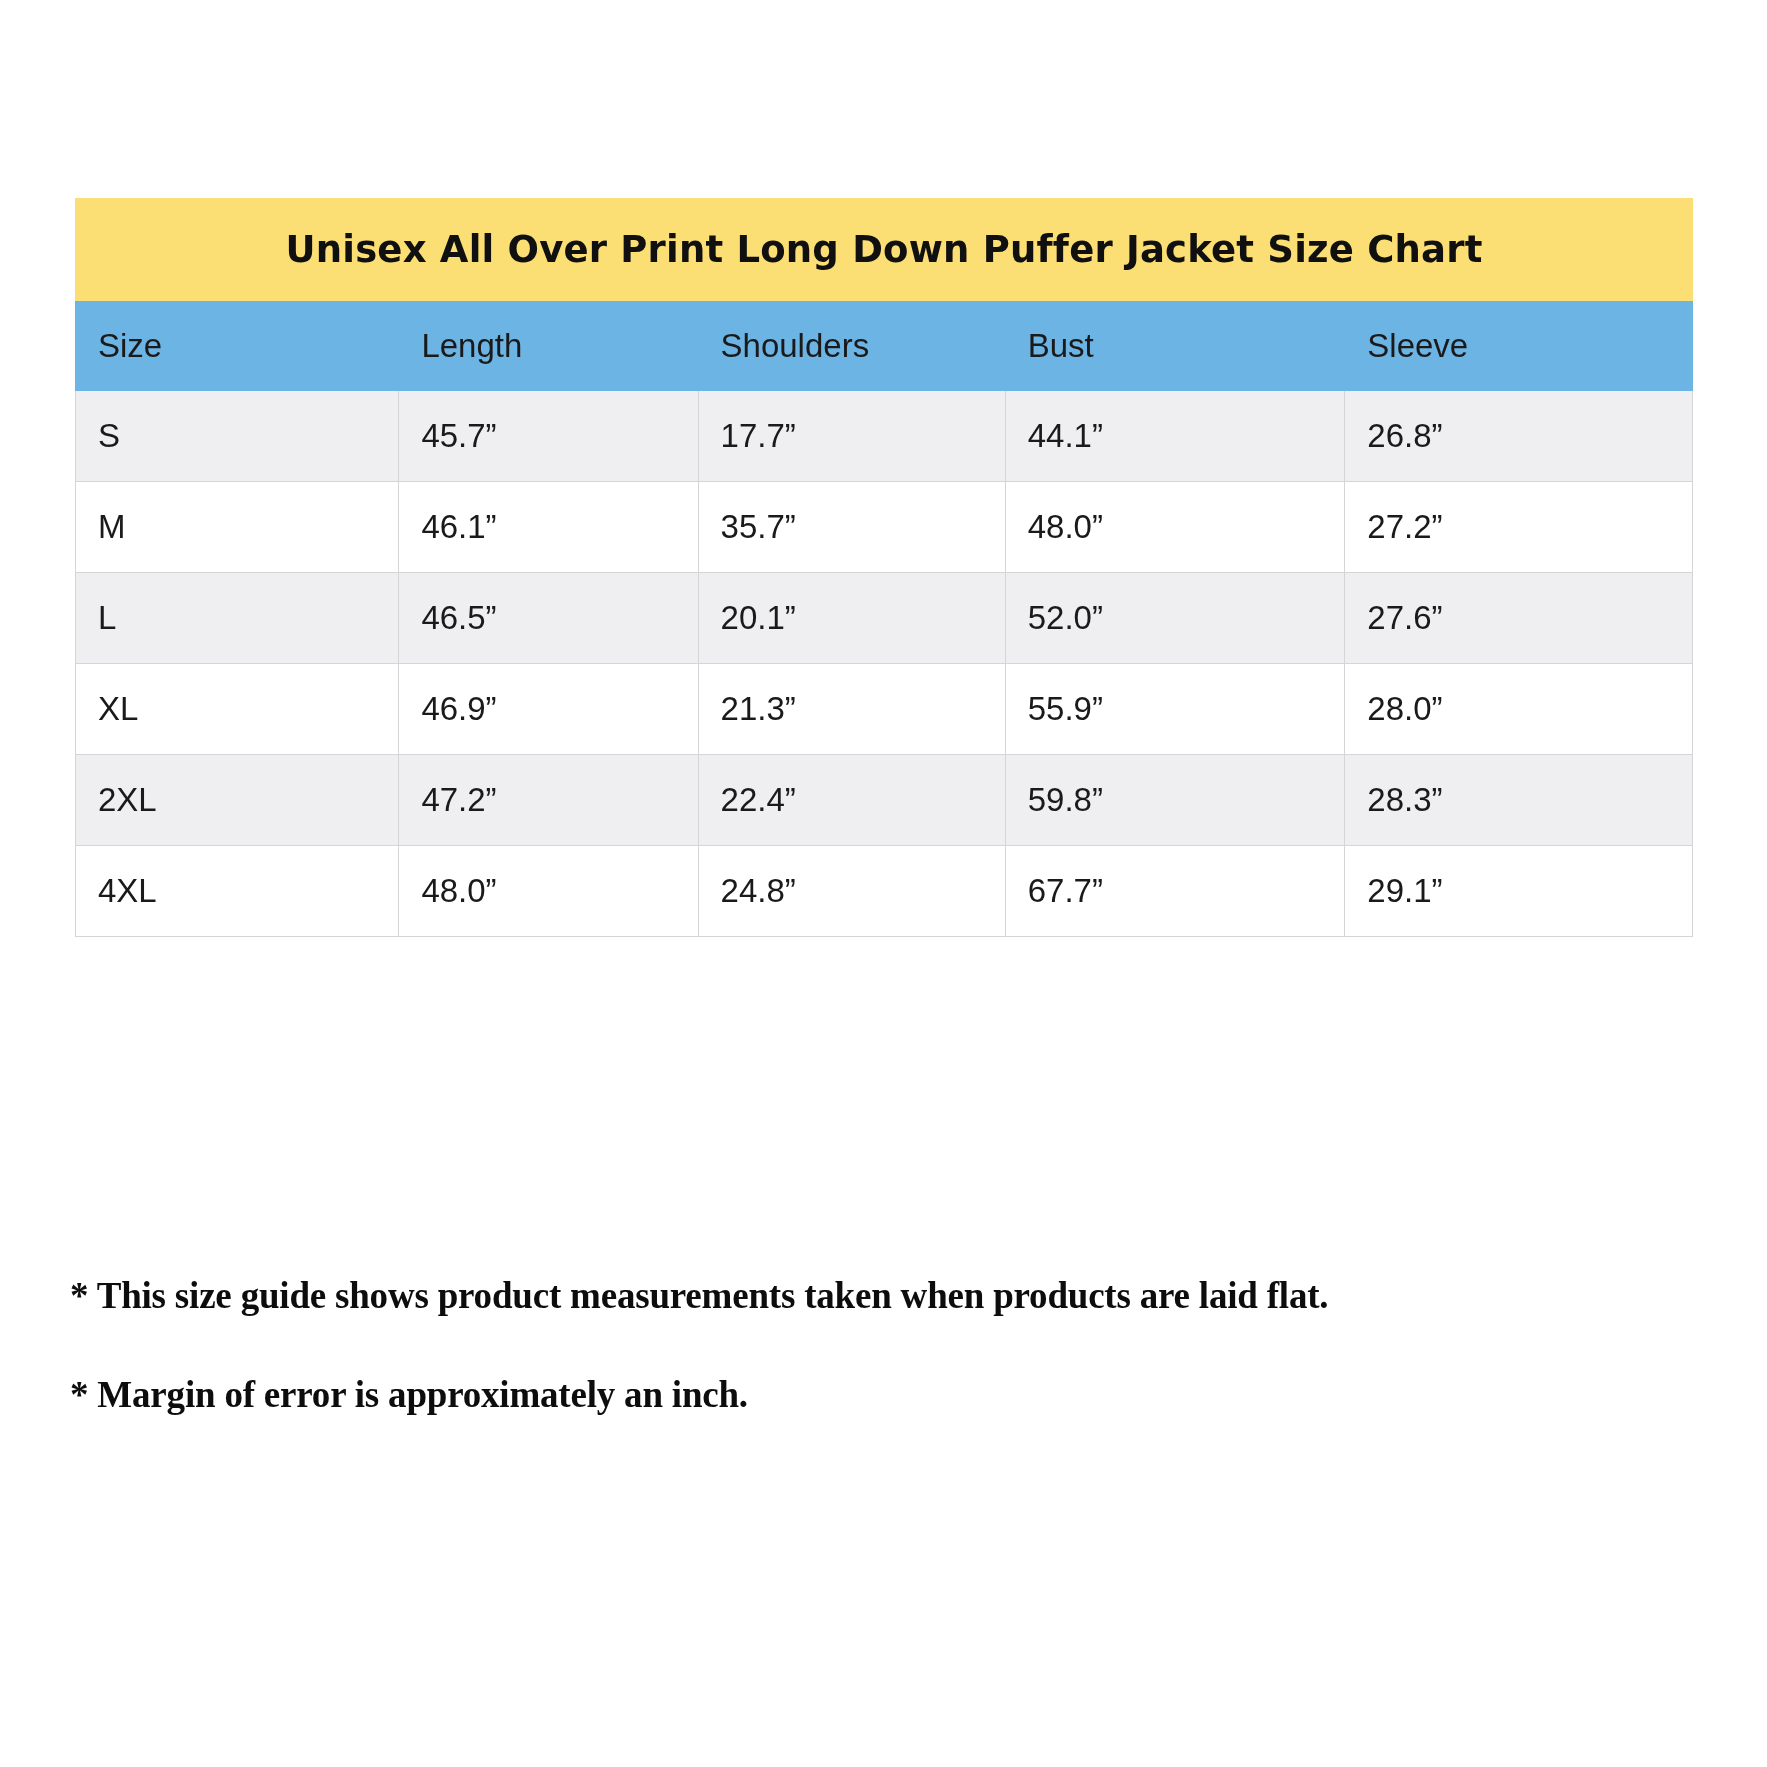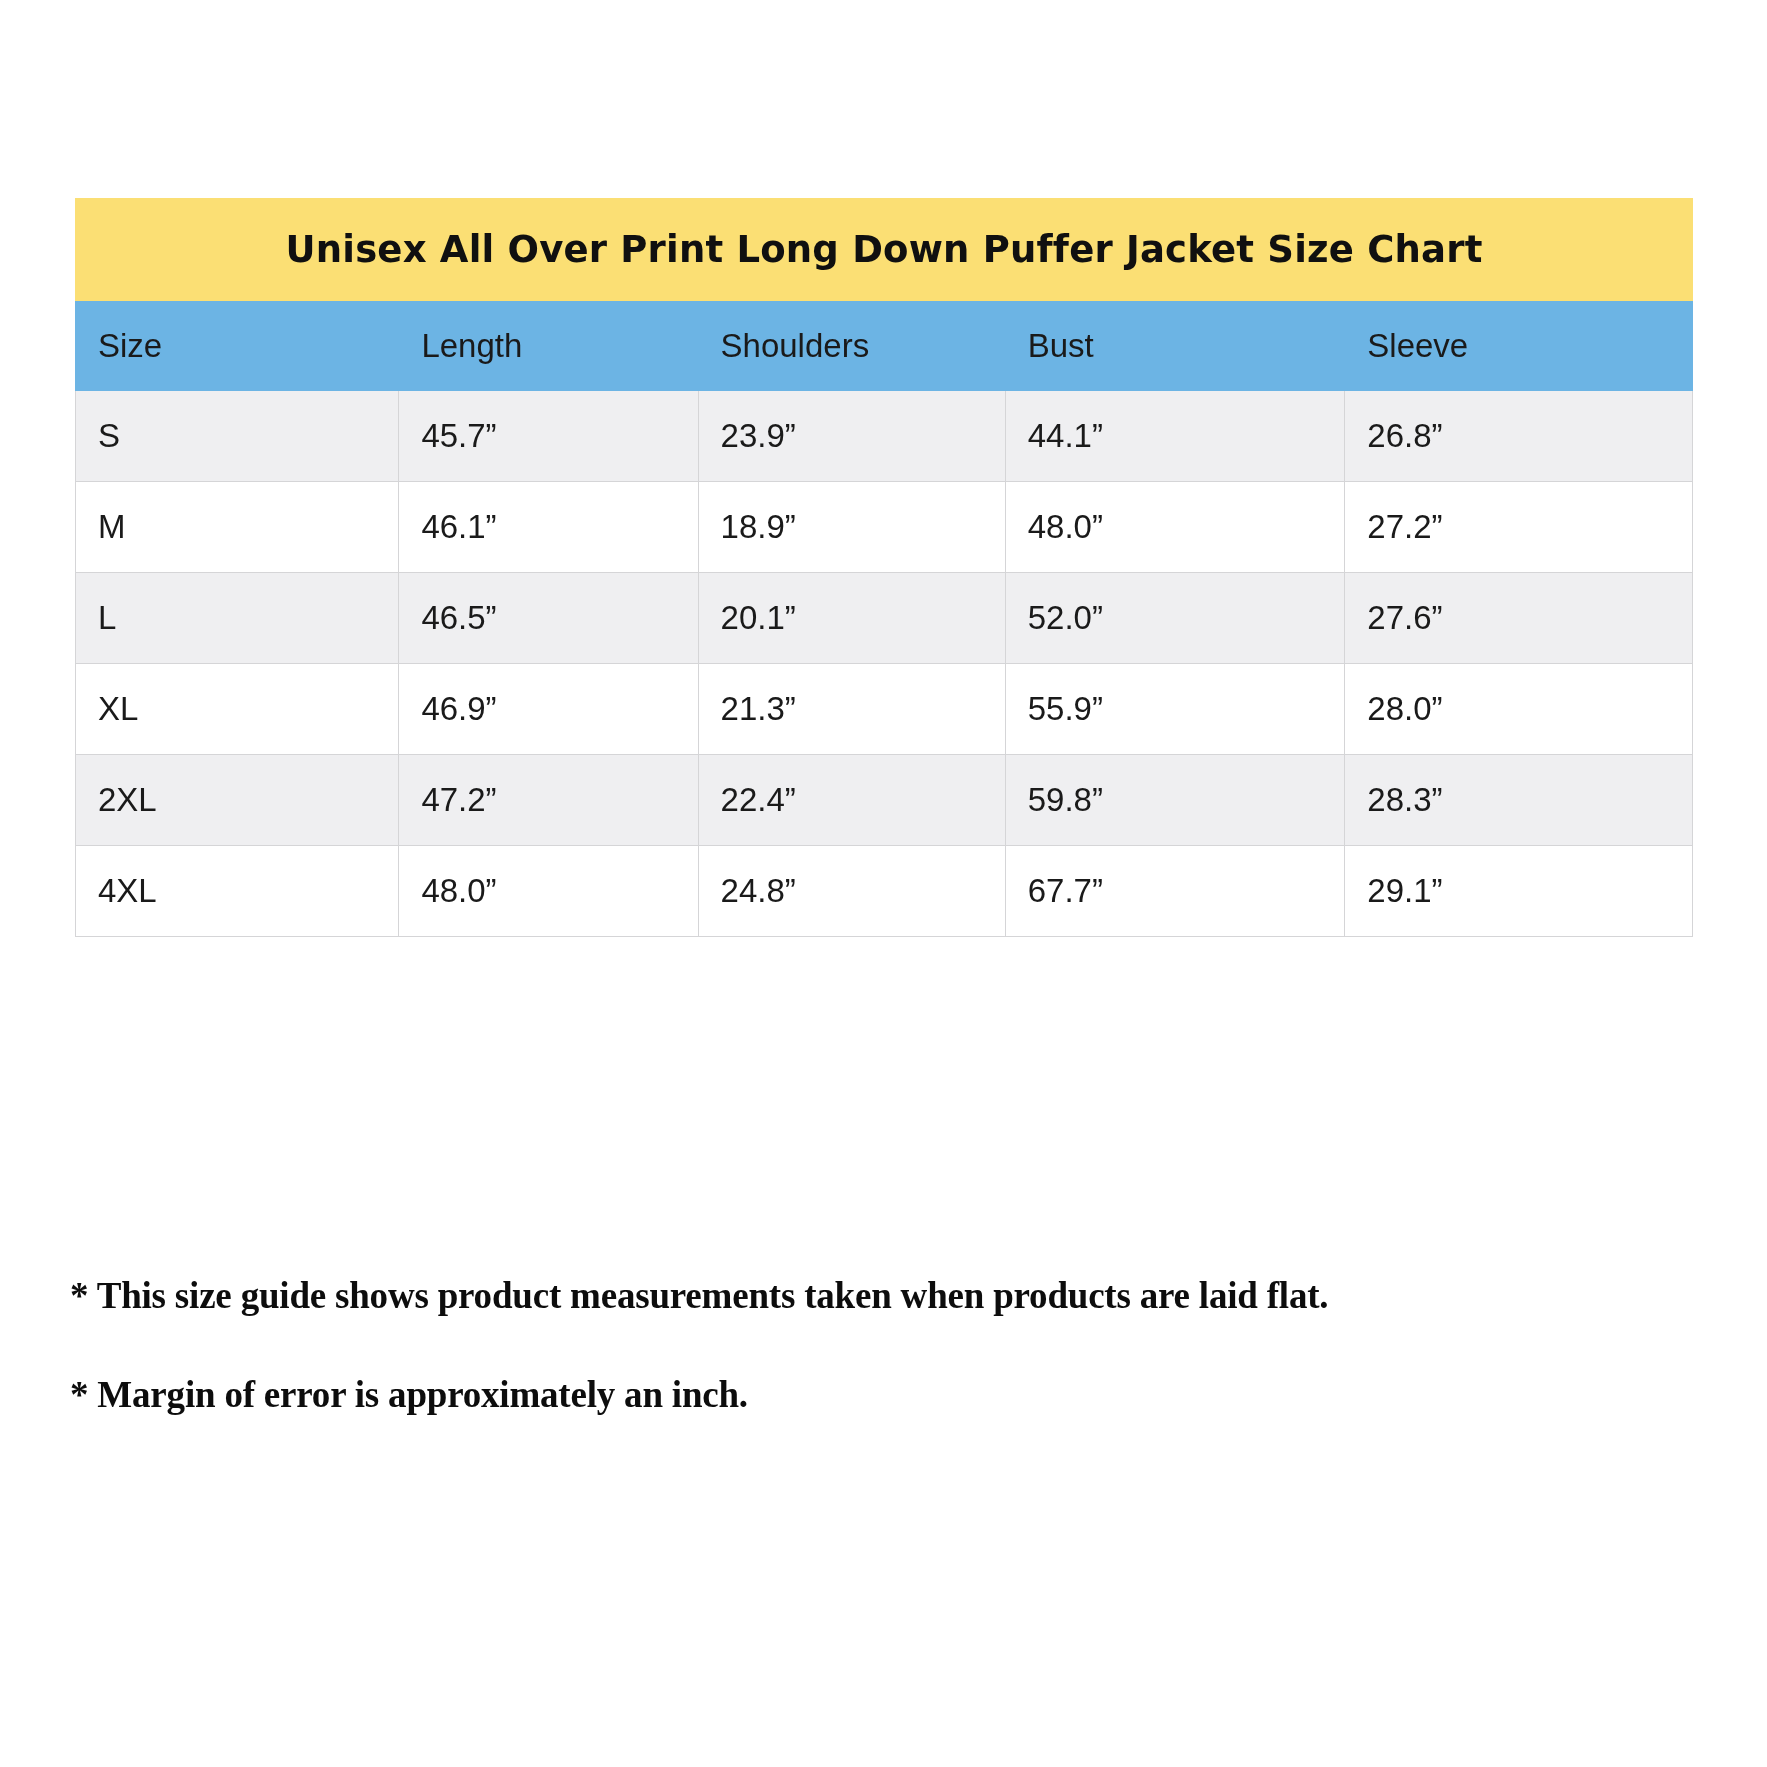--- a/index.html
+++ b/index.html
@@ -118,28 +118,28 @@
           <th>Length</th>
           <th>Shoulders</th>
           <th>Bust</th>
           <th>Sleeve</th>
         </tr>
       </thead>
       <tbody>
         <tr>
           <td>S</td>
           <td>45.7”</td>
-          <td>23.9”</td>
+          <td>17.7”</td>
           <td>44.1”</td>
           <td>26.8”</td>
         </tr>
         <tr>
           <td>M</td>
           <td>46.1”</td>
-          <td>18.9”</td>
+          <td>35.7”</td>
           <td>48.0”</td>
           <td>27.2”</td>
         </tr>
         <tr>
           <td>L</td>
           <td>46.5”</td>
           <td>20.1”</td>
           <td>52.0”</td>
           <td>27.6”</td>
         </tr>

